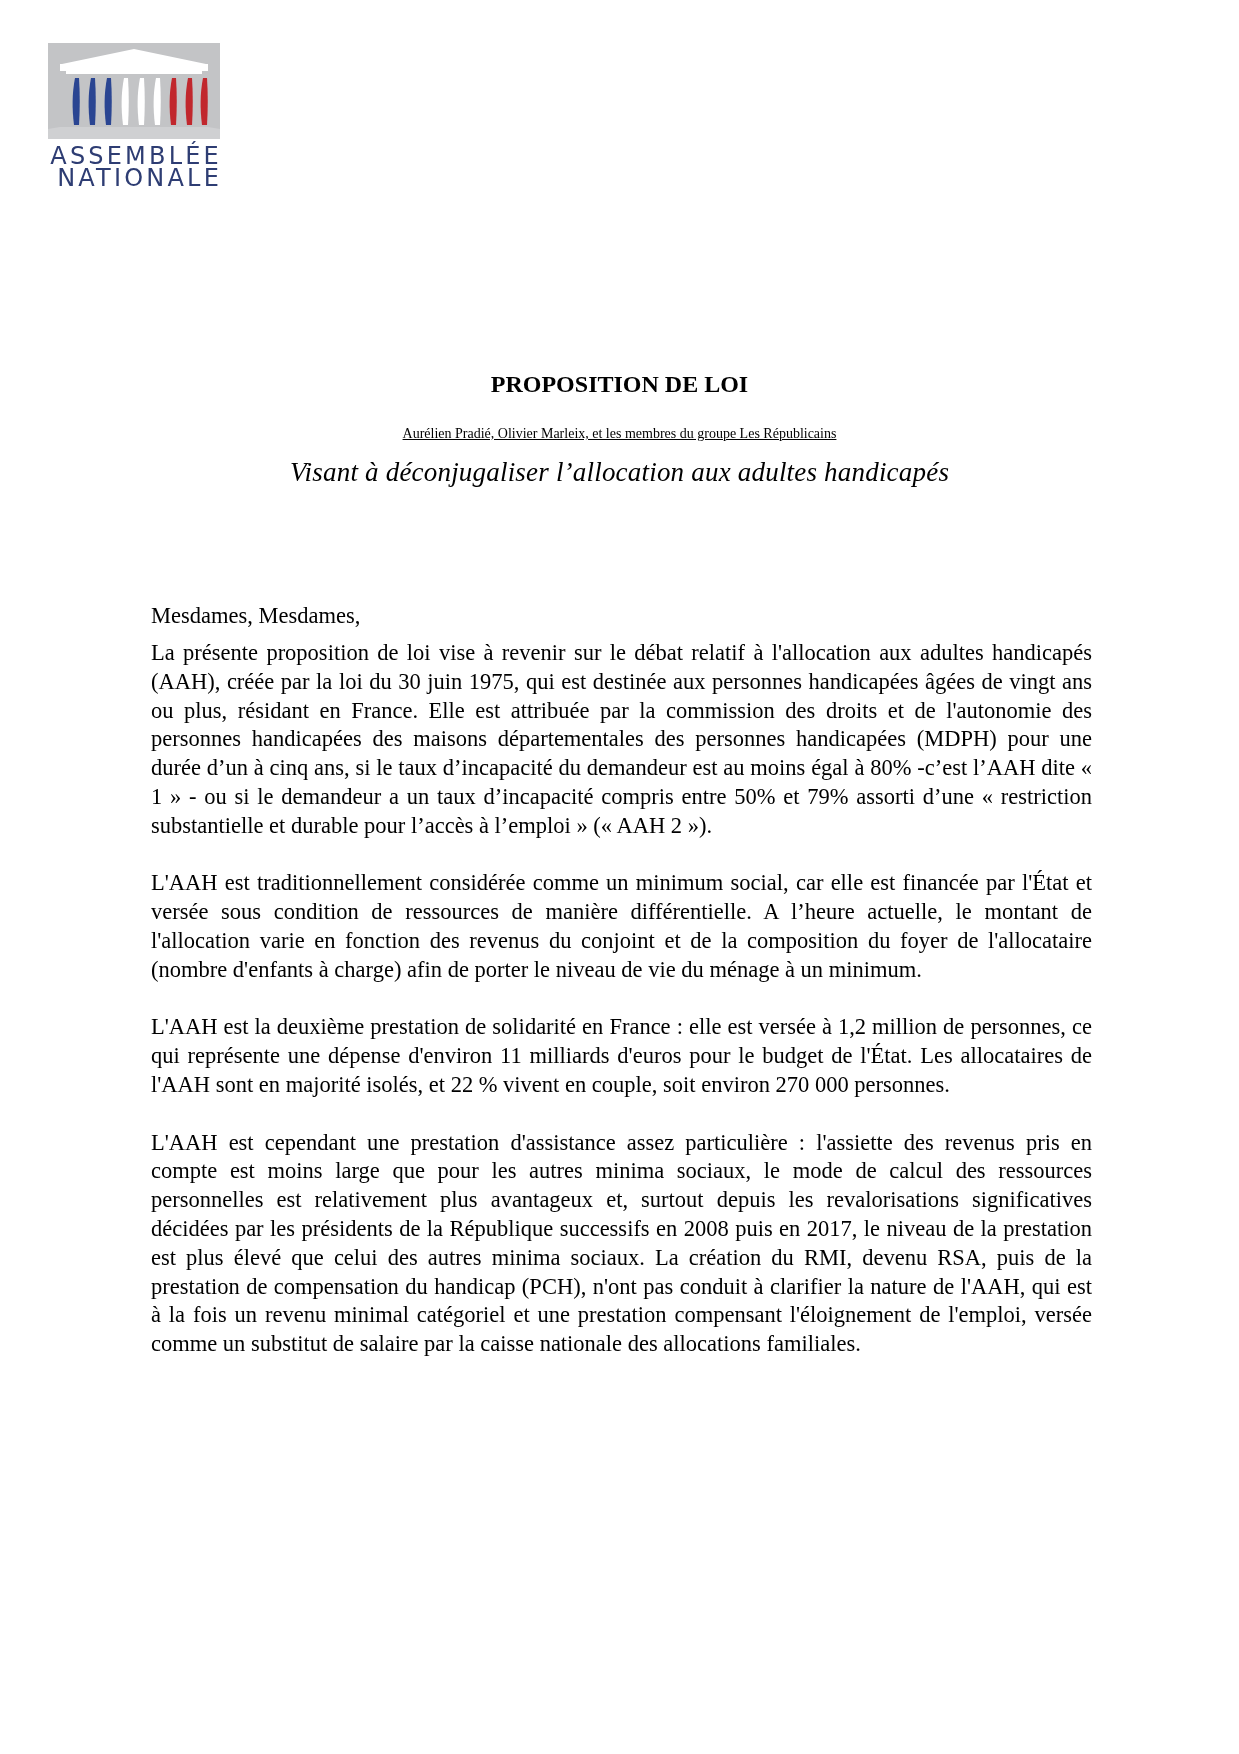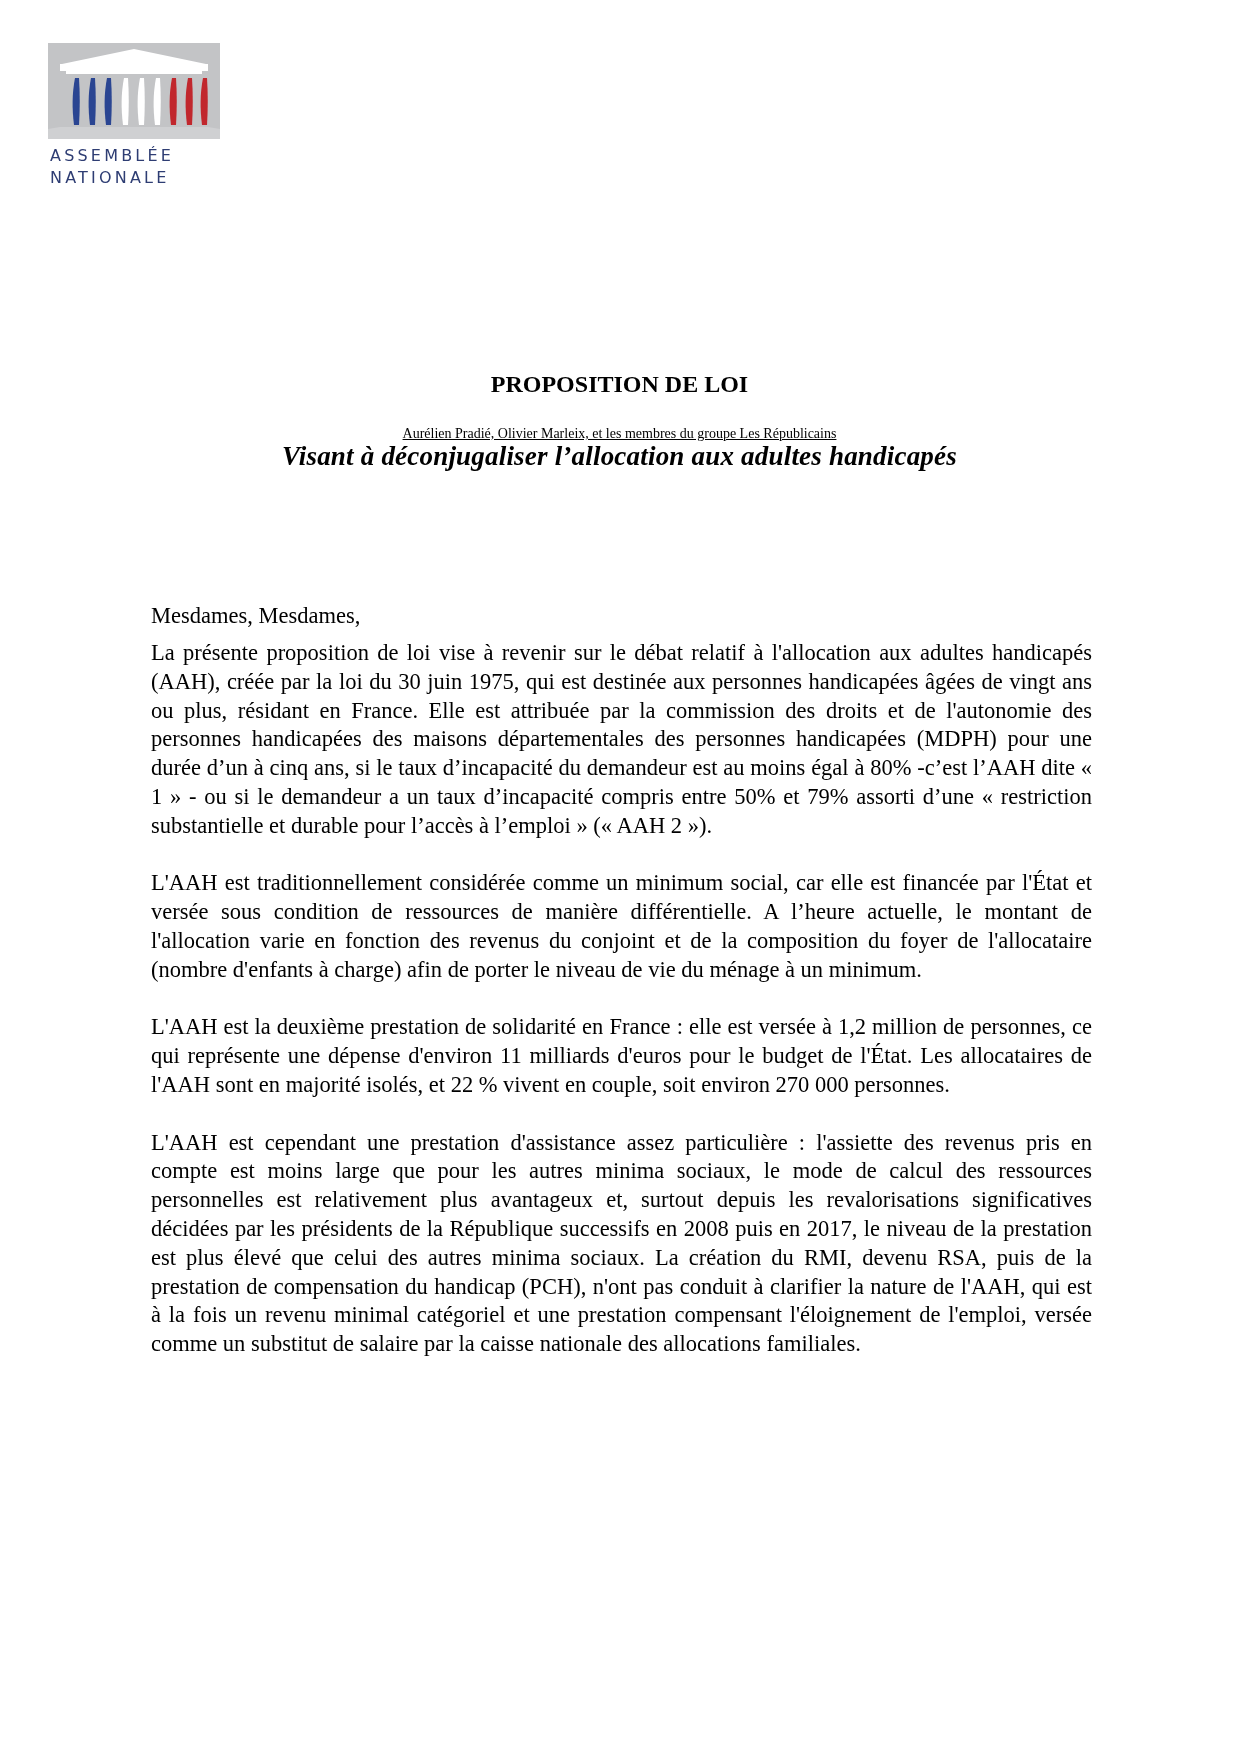--- a/index.html
+++ b/index.html
@@ -29,24 +29,24 @@
     }
     .logo-emblem svg {
       position: absolute;
       left: 0;
       top: 0;
     }
     .logo-text {
       margin-top: 6px;
       font-family: "DejaVu Sans", "Liberation Sans", sans-serif;
       color: #2e3d73;
-      font-size: 16px;
+      font-size: 24px;
       line-height: 22px;
       letter-spacing: 3.2px;
-      text-align: left;
+      text-align: right;
       width: 172px;
       margin-left: 2px;
     }
     .logo-text div {
       white-space: nowrap;
     }
 
     .header-block {
       position: absolute;
       left: 0;
@@ -59,26 +59,25 @@
       font-size: 24px;
       line-height: 28px;
     }
     .doc-authors {
       top: 420px;
       font-size: 14px;
       line-height: 28px;
       text-decoration: underline;
     }
     .doc-title {
-      top: 439px;
+      top: 455px;
       font-style: italic;
       font-size: 27px;
       line-height: 34px;
       letter-spacing: 0.2px;
-      font-weight: bold;
     }
 
     .salutation {
       position: absolute;
       left: 151px;
       top: 602px;
       font-size: 22.5px;
       line-height: 28.8px;
     }
 

